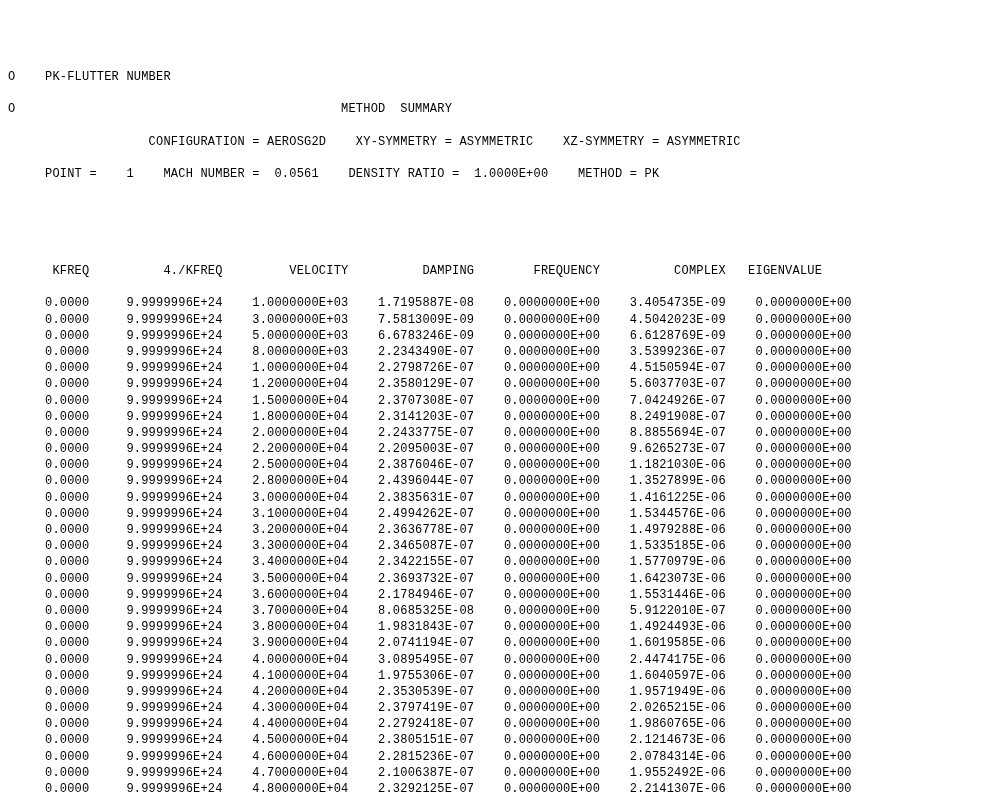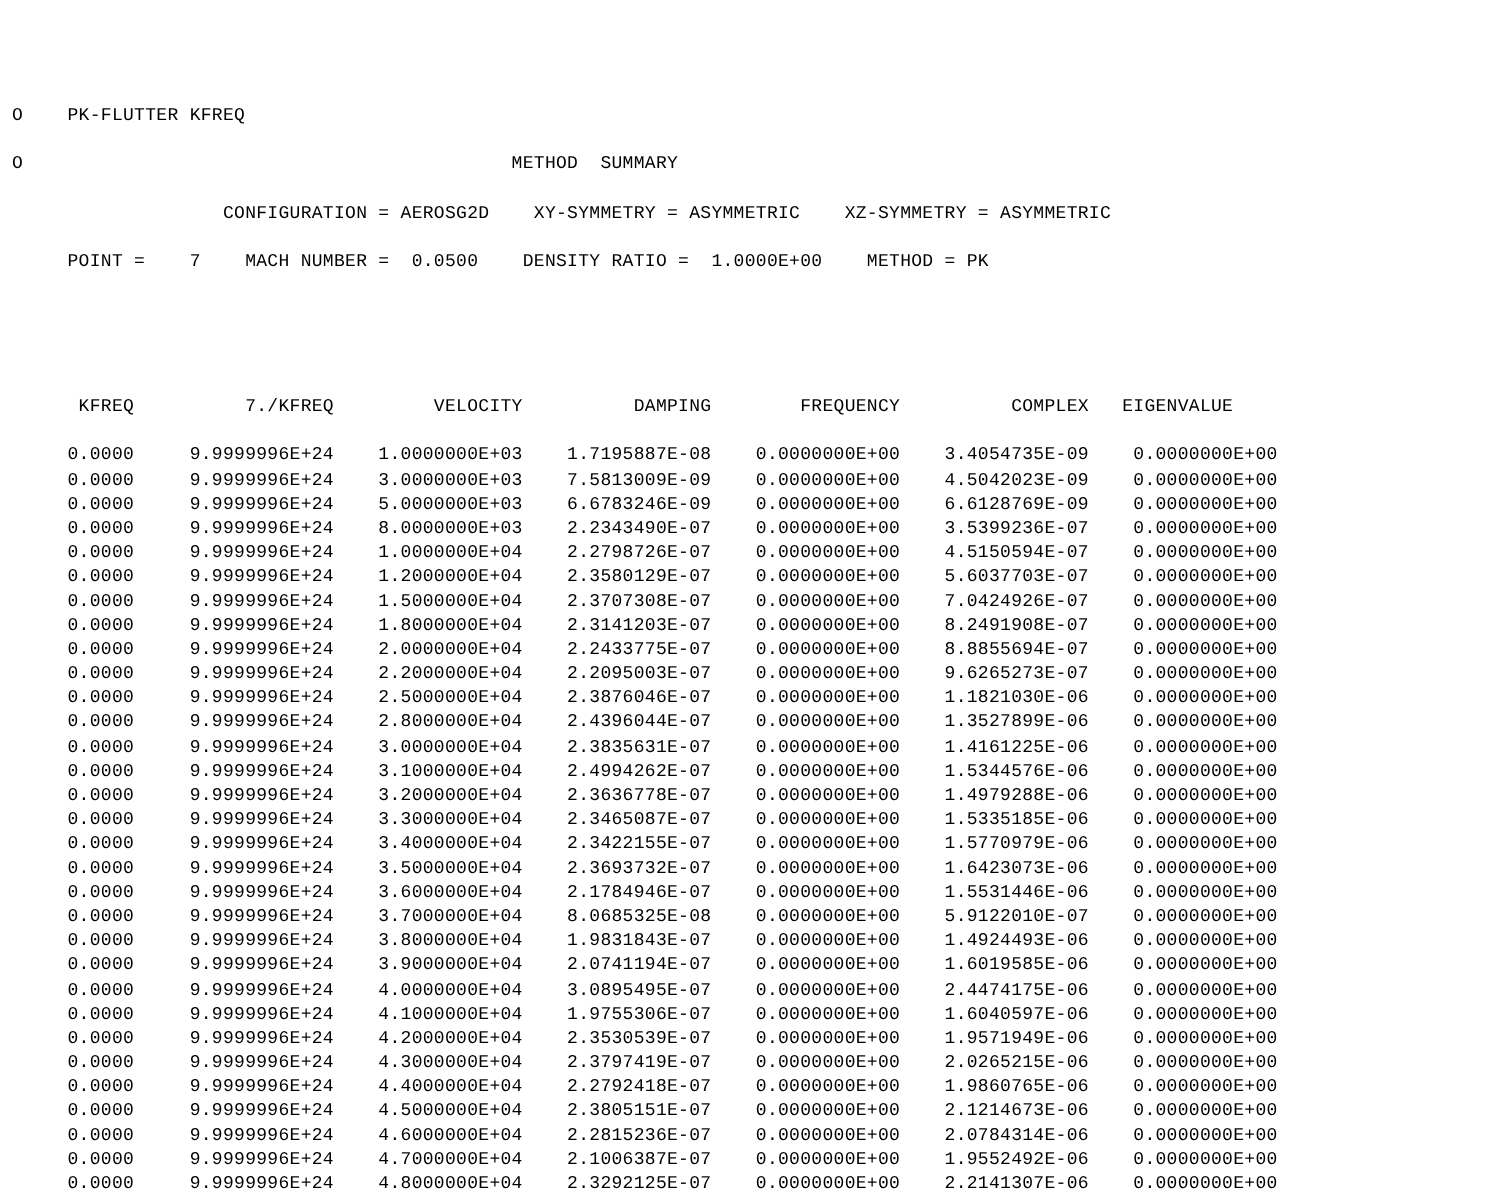--- a/index.html
+++ b/index.html
@@ -13,24 +13,24 @@
     line-height: 1.35;
     letter-spacing: 0.2px;
   }
   .line { display: block; }
 </style>
 </head>
 <body>
 
 
 
-<span class="line">O    PK-FLUTTER KFREQ</span>
+<span class="line">O    PK-FLUTTER NUMBER</span>
 <span class="line">O                                            METHOD  SUMMARY</span>
 <span class="line" id="cfg-line">                   CONFIGURATION = AEROSG2D    XY-SYMMETRY = ASYMMETRIC    XZ-SYMMETRY = ASYMMETRIC</span>
-<span class="line" id="pt-line">     POINT =    7    MACH NUMBER =  0.0500    DENSITY RATIO =  1.0000E+00    METHOD = PK</span>
+<span class="line" id="pt-line">     POINT =    1    MACH NUMBER =  0.0561    DENSITY RATIO =  1.0000E+00    METHOD = PK</span>
 <span class="line"> </span>
 <span class="line"> </span>
-<span class="line" id="col-head">      KFREQ          7./KFREQ         VELOCITY          DAMPING        FREQUENCY          COMPLEX   EIGENVALUE</span>
+<span class="line" id="col-head">      KFREQ          4./KFREQ         VELOCITY          DAMPING        FREQUENCY          COMPLEX   EIGENVALUE</span>
 <div id="rows"><span class="line">     0.0000     9.9999996E+24    1.0000000E+03    1.7195887E-08    0.0000000E+00    3.4054735E-09    0.0000000E+00</span><span class="line">     0.0000     9.9999996E+24    3.0000000E+03    7.5813009E-09    0.0000000E+00    4.5042023E-09    0.0000000E+00</span><span class="line">     0.0000     9.9999996E+24    5.0000000E+03    6.6783246E-09    0.0000000E+00    6.6128769E-09    0.0000000E+00</span><span class="line">     0.0000     9.9999996E+24    8.0000000E+03    2.2343490E-07    0.0000000E+00    3.5399236E-07    0.0000000E+00</span><span class="line">     0.0000     9.9999996E+24    1.0000000E+04    2.2798726E-07    0.0000000E+00    4.5150594E-07    0.0000000E+00</span><span class="line">     0.0000     9.9999996E+24    1.2000000E+04    2.3580129E-07    0.0000000E+00    5.6037703E-07    0.0000000E+00</span><span class="line">     0.0000     9.9999996E+24    1.5000000E+04    2.3707308E-07    0.0000000E+00    7.0424926E-07    0.0000000E+00</span><span class="line">     0.0000     9.9999996E+24    1.8000000E+04    2.3141203E-07    0.0000000E+00    8.2491908E-07    0.0000000E+00</span><span class="line">     0.0000     9.9999996E+24    2.0000000E+04    2.2433775E-07    0.0000000E+00    8.8855694E-07    0.0000000E+00</span><span class="line">     0.0000     9.9999996E+24    2.2000000E+04    2.2095003E-07    0.0000000E+00    9.6265273E-07    0.0000000E+00</span><span class="line">     0.0000     9.9999996E+24    2.5000000E+04    2.3876046E-07    0.0000000E+00    1.1821030E-06    0.0000000E+00</span><span class="line">     0.0000     9.9999996E+24    2.8000000E+04    2.4396044E-07    0.0000000E+00    1.3527899E-06    0.0000000E+00</span><span class="line">     0.0000     9.9999996E+24    3.0000000E+04    2.3835631E-07    0.0000000E+00    1.4161225E-06    0.0000000E+00</span><span class="line">     0.0000     9.9999996E+24    3.1000000E+04    2.4994262E-07    0.0000000E+00    1.5344576E-06    0.0000000E+00</span><span class="line">     0.0000     9.9999996E+24    3.2000000E+04    2.3636778E-07    0.0000000E+00    1.4979288E-06    0.0000000E+00</span><span class="line">     0.0000     9.9999996E+24    3.3000000E+04    2.3465087E-07    0.0000000E+00    1.5335185E-06    0.0000000E+00</span><span class="line">     0.0000     9.9999996E+24    3.4000000E+04    2.3422155E-07    0.0000000E+00    1.5770979E-06    0.0000000E+00</span><span class="line">     0.0000     9.9999996E+24    3.5000000E+04    2.3693732E-07    0.0000000E+00    1.6423073E-06    0.0000000E+00</span><span class="line">     0.0000     9.9999996E+24    3.6000000E+04    2.1784946E-07    0.0000000E+00    1.5531446E-06    0.0000000E+00</span><span class="line">     0.0000     9.9999996E+24    3.7000000E+04    8.0685325E-08    0.0000000E+00    5.9122010E-07    0.0000000E+00</span><span class="line">     0.0000     9.9999996E+24    3.8000000E+04    1.9831843E-07    0.0000000E+00    1.4924493E-06    0.0000000E+00</span><span class="line">     0.0000     9.9999996E+24    3.9000000E+04    2.0741194E-07    0.0000000E+00    1.6019585E-06    0.0000000E+00</span><span class="line">     0.0000     9.9999996E+24    4.0000000E+04    3.0895495E-07    0.0000000E+00    2.4474175E-06    0.0000000E+00</span><span class="line">     0.0000     9.9999996E+24    4.1000000E+04    1.9755306E-07    0.0000000E+00    1.6040597E-06    0.0000000E+00</span><span class="line">     0.0000     9.9999996E+24    4.2000000E+04    2.3530539E-07    0.0000000E+00    1.9571949E-06    0.0000000E+00</span><span class="line">     0.0000     9.9999996E+24    4.3000000E+04    2.3797419E-07    0.0000000E+00    2.0265215E-06    0.0000000E+00</span><span class="line">     0.0000     9.9999996E+24    4.4000000E+04    2.2792418E-07    0.0000000E+00    1.9860765E-06    0.0000000E+00</span><span class="line">     0.0000     9.9999996E+24    4.5000000E+04    2.3805151E-07    0.0000000E+00    2.1214673E-06    0.0000000E+00</span><span class="line">     0.0000     9.9999996E+24    4.6000000E+04    2.2815236E-07    0.0000000E+00    2.0784314E-06    0.0000000E+00</span><span class="line">     0.0000     9.9999996E+24    4.7000000E+04    2.1006387E-07    0.0000000E+00    1.9552492E-06    0.0000000E+00</span><span class="line">     0.0000     9.9999996E+24    4.8000000E+04    2.3292125E-07    0.0000000E+00    2.2141307E-06    0.0000000E+00</span><span class="line">     0.0000     9.9999996E+24    4.9000000E+04    2.5488720E-07    0.0000000E+00    2.4734152E-06    0.0000000E+00</span></div>
 
 
 
 
 
 </body></html>

